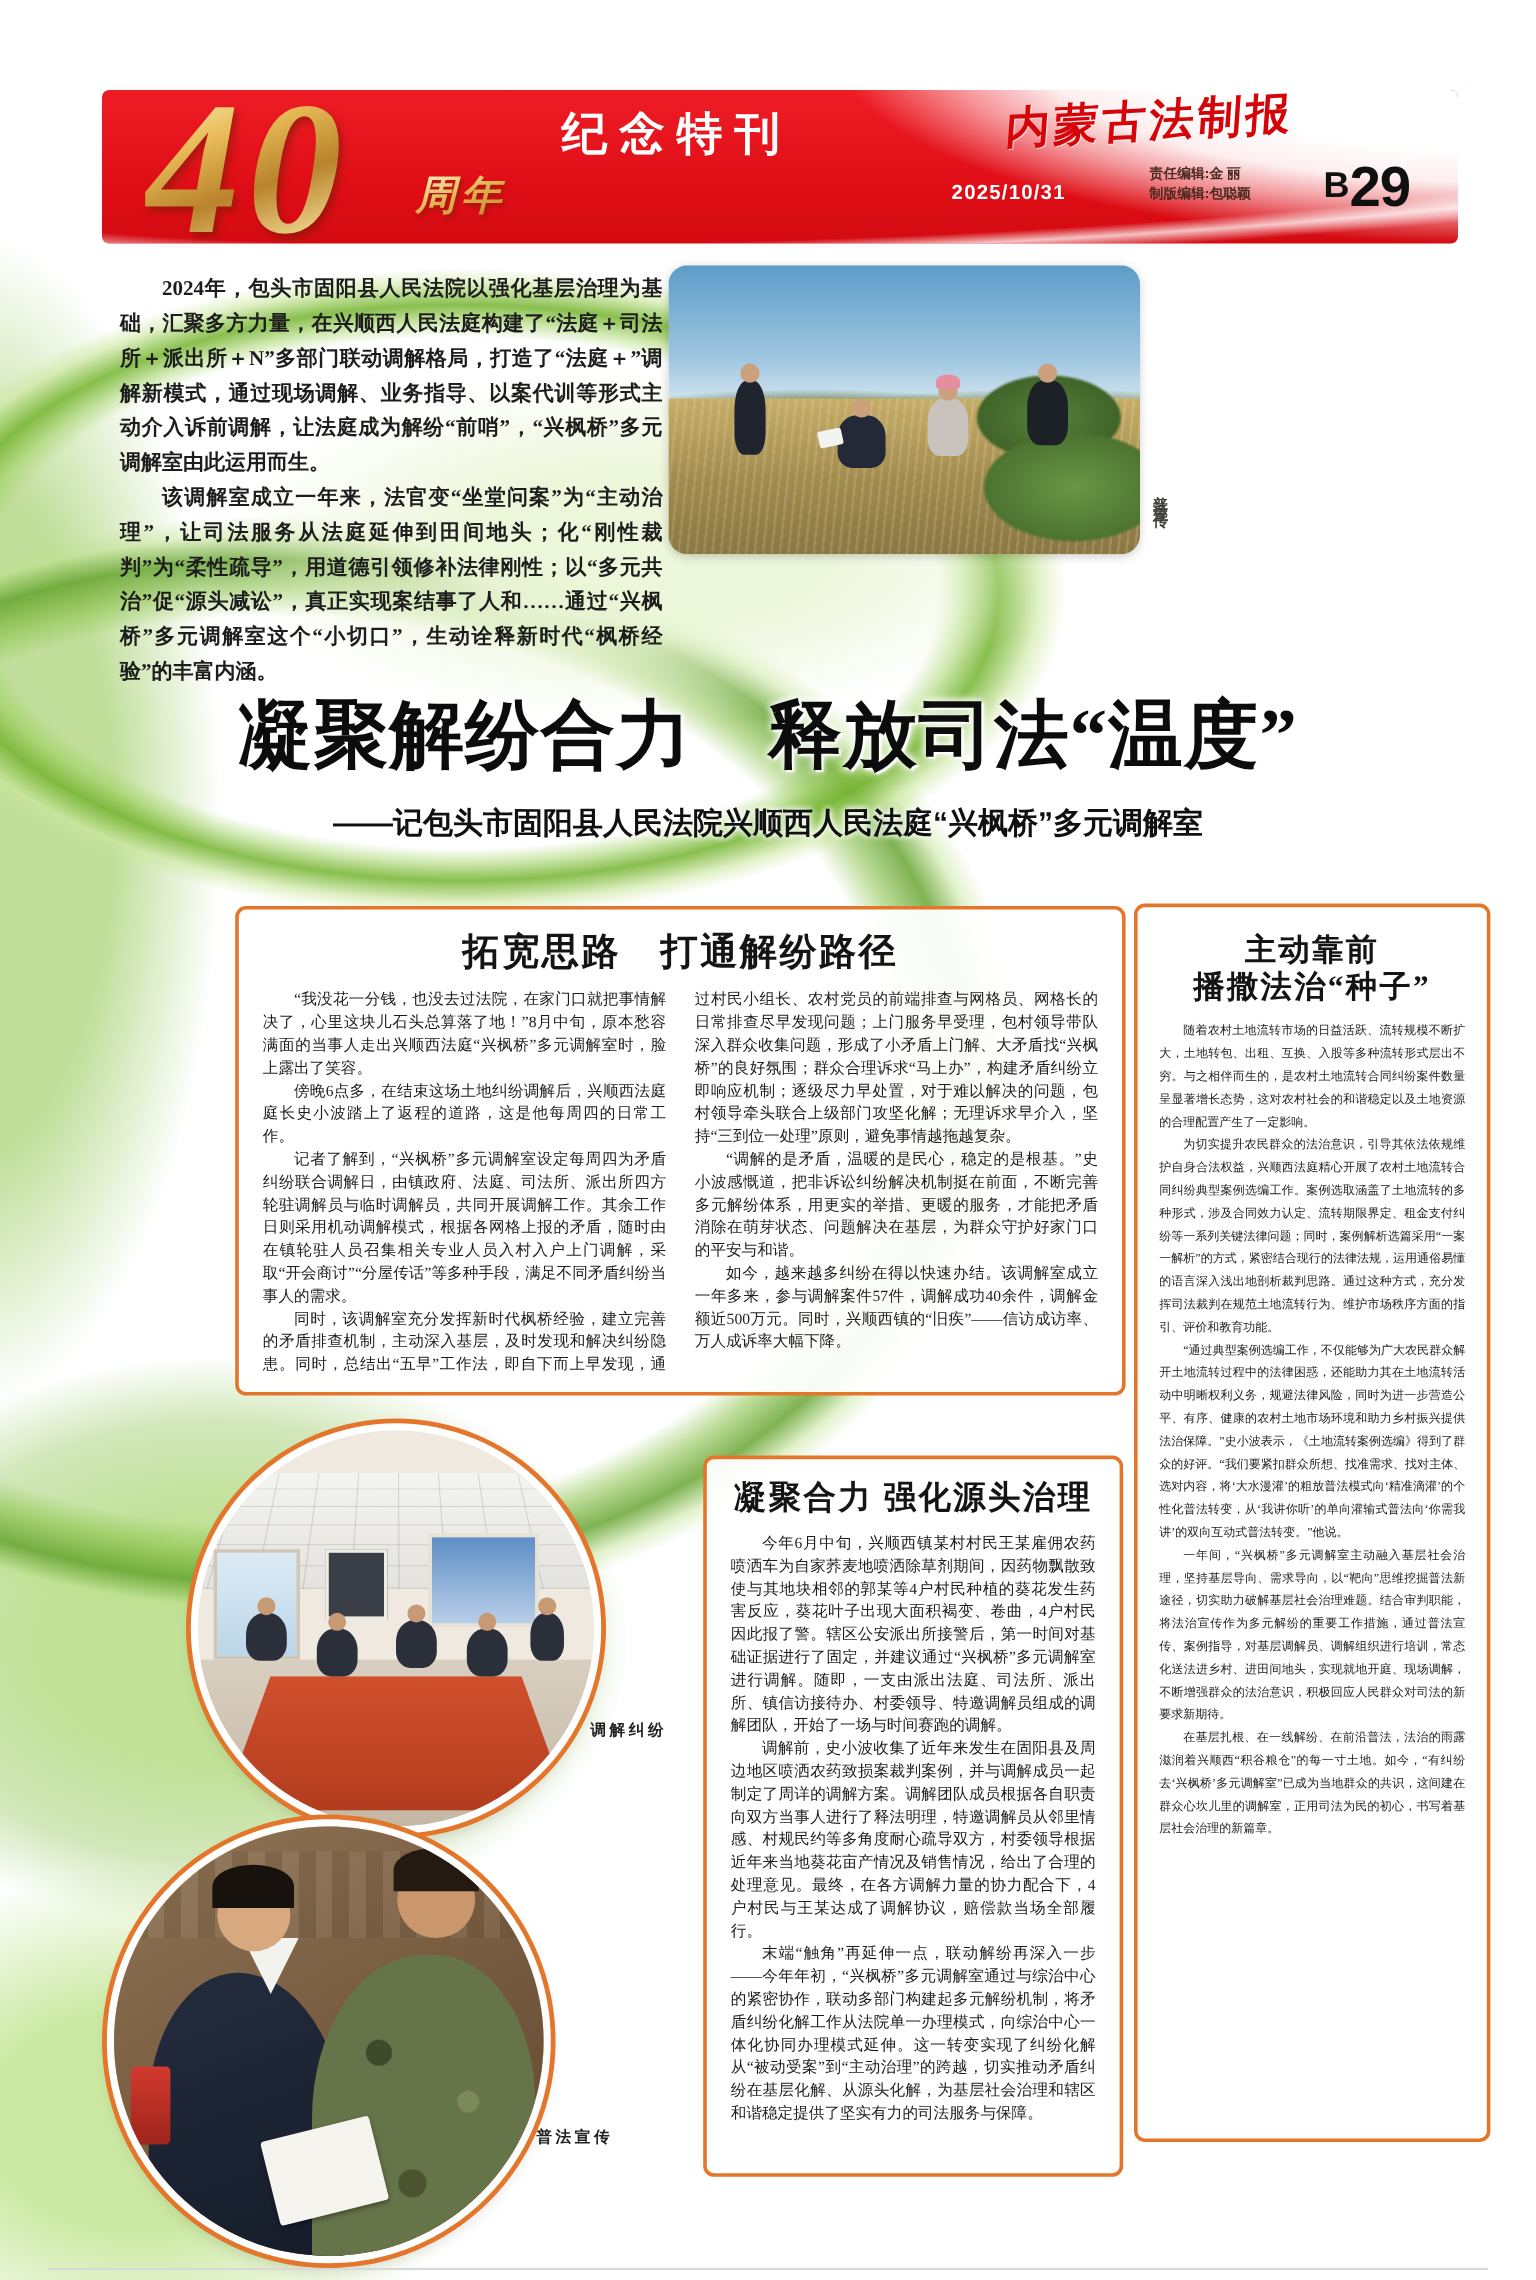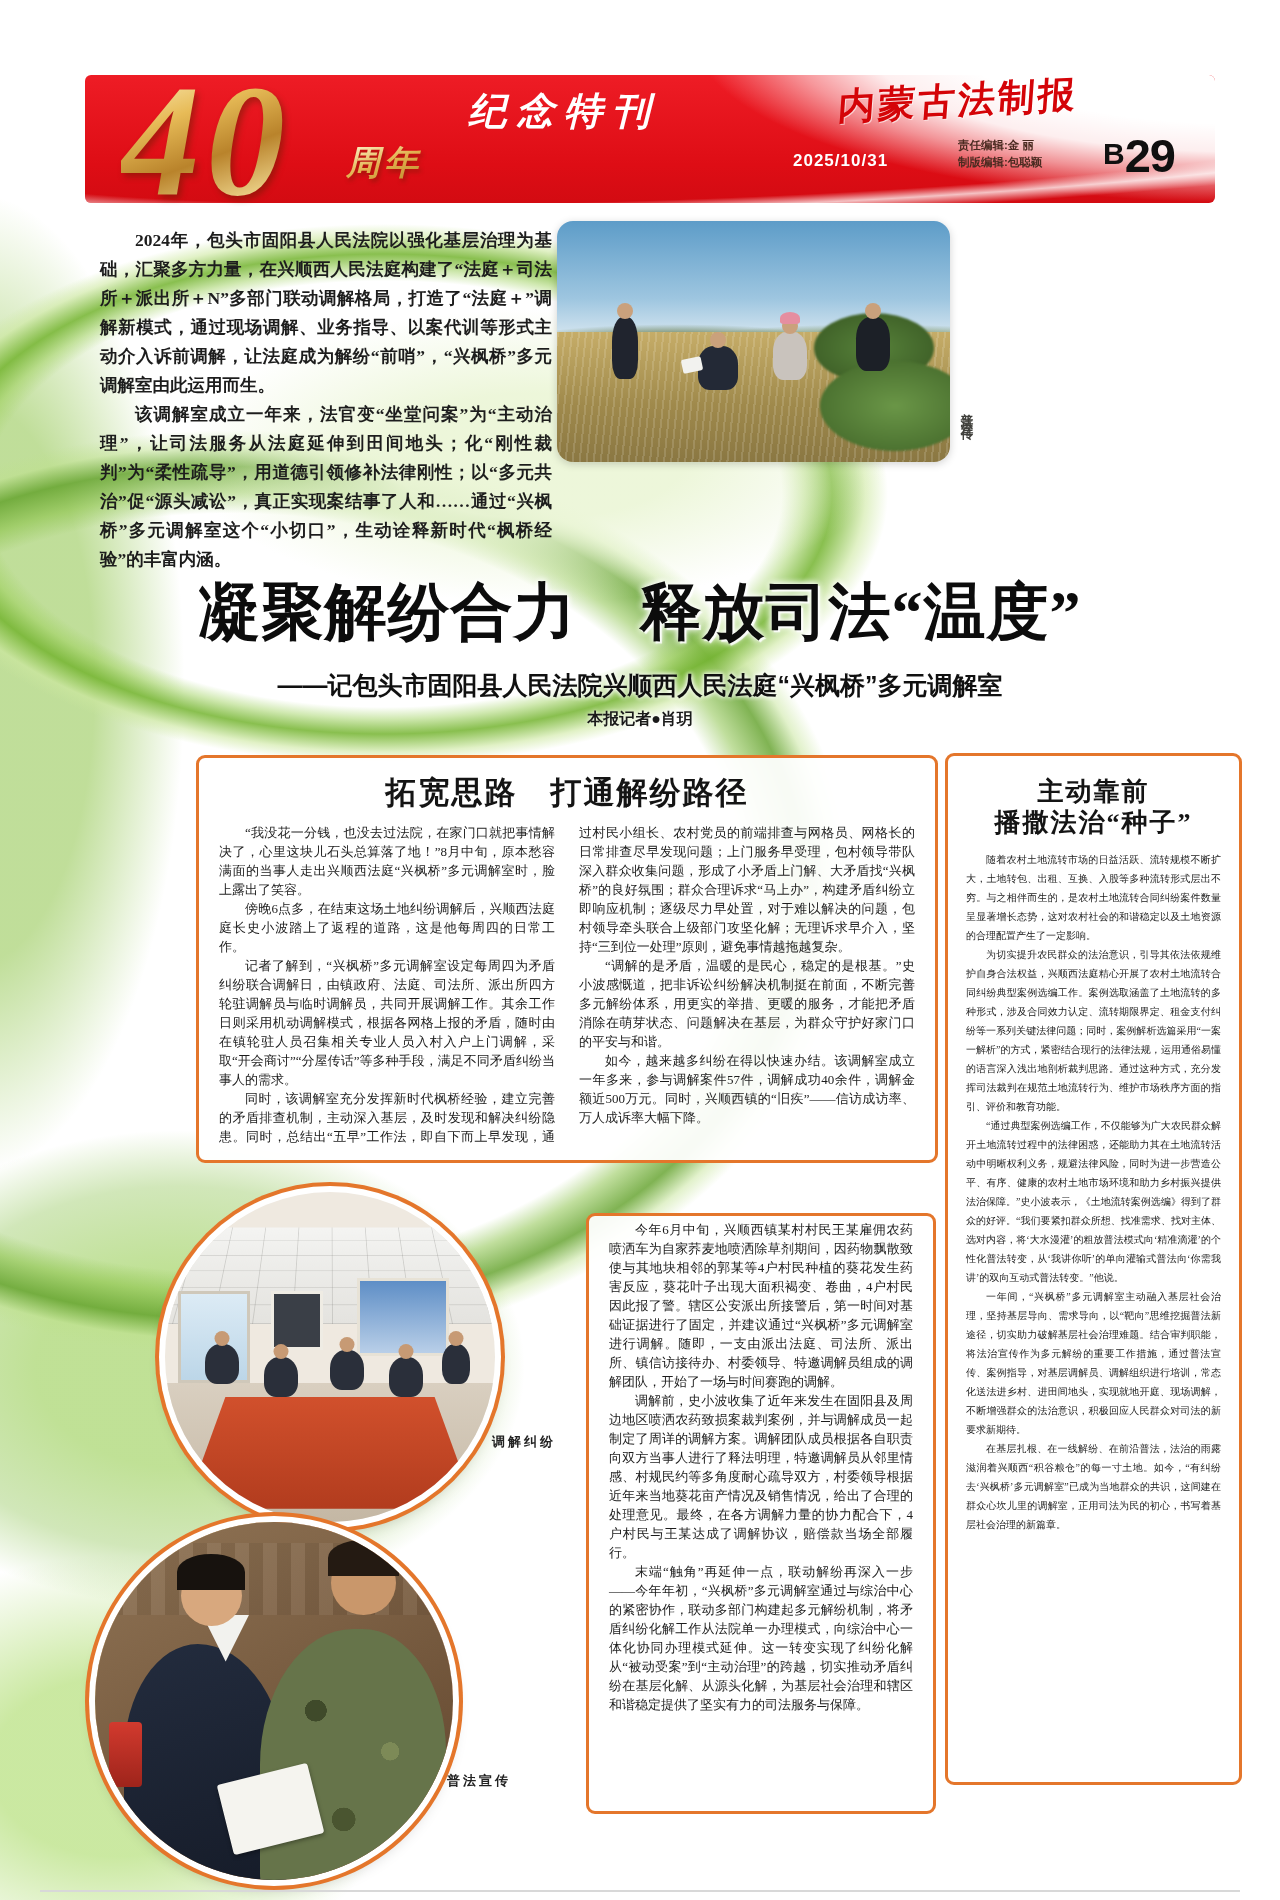--- a/index.html
+++ b/index.html
@@ -23,21 +23,21 @@
   .anniv{position:absolute;left:108px;top:62px;z-index:4;}
   .anniv .num{font-size:158px;line-height:1;font-weight:900;font-style:italic;letter-spacing:6px;
         background:linear-gradient(160deg,#fdf3c8 8%,#e7bb57 35%,#b9832b 58%,#f6e09a 85%);
         -webkit-background-clip:text;background-clip:text;color:transparent;
         text-shadow:none;filter:drop-shadow(3px 4px 3px rgba(90,30,0,.45));margin-left:13px;}
   .anniv .suffix{position:absolute;left:238px;top:78px;font-size:34px;font-weight:900;font-style:italic;
         background:linear-gradient(160deg,#fdf3c8 10%,#e2b14e 50%,#c08b30 90%);
         -webkit-background-clip:text;background-clip:text;color:transparent;
         filter:drop-shadow(2px 3px 2px rgba(90,30,0,.45));letter-spacing:4px;white-space:nowrap;}
   .edition{position:absolute;left:468px;top:86px;z-index:4;font-family:"Liberation Sans",sans-serif;
-        font-size:38px;font-weight:900;color:#fff;letter-spacing:10px;font-style:italic;}
+        font-size:38px;font-weight:900;color:#fff;letter-spacing:10px;}
   .masthead{position:absolute;left:838px;top:76px;z-index:4;font-size:37px;font-weight:900;color:#d40408;
         transform:rotate(-3deg) skewX(-7deg);letter-spacing:3px;white-space:nowrap;
         text-shadow:1px 1px 0 rgba(255,255,255,.6);}
   .issue-date{position:absolute;left:793px;top:151px;z-index:4;font-family:"Liberation Sans",sans-serif;
         font-size:17px;font-weight:700;color:#fff;letter-spacing:1px;}
   .editors{position:absolute;left:958px;top:137px;z-index:4;font-family:"Liberation Sans",sans-serif;
         font-size:11.5px;font-weight:700;color:#4a2a20;line-height:17px;}
   .pageno{position:absolute;left:1103px;top:128px;z-index:4;color:#101010;font-family:"Liberation Sans",sans-serif;}
   .pageno .b{font-size:30px;font-weight:900;vertical-align:8px;}
   .pageno .n{font-size:47px;font-weight:900;letter-spacing:-1px;}
@@ -174,35 +174,35 @@
         <div class="cap"></div>
       </div>
     <div class="fig f4">
         <div class="head"></div>
       </div>
   </div>
   <div class="vcap vcap-top">普法宣传</div>
 
   <div class="headline">凝聚解纷合力　释放司法“温度”</div>
   <div class="subhead">——记包头市固阳县人民法院兴顺西人民法庭“兴枫桥”多元调解室</div>
-  <div class="byline">本报记者●肖玥</div>
 
   <div class="abox" id="box1">
     <h2>拓宽思路　打通解纷路径</h2>
     <div class="body">
         <p>“我没花一分钱，也没去过法院，在家门口就把事情解决了，心里这块儿石头总算落了地！”8月中旬，原本愁容满面的当事人走出兴顺西法庭“兴枫桥”多元调解室时，脸上露出了笑容。</p>
         <p>傍晚6点多，在结束这场土地纠纷调解后，兴顺西法庭庭长史小波踏上了返程的道路，这是他每周四的日常工作。</p>
         <p>记者了解到，“兴枫桥”多元调解室设定每周四为矛盾纠纷联合调解日，由镇政府、法庭、司法所、派出所四方轮驻调解员与临时调解员，共同开展调解工作。其余工作日则采用机动调解模式，根据各网格上报的矛盾，随时由在镇轮驻人员召集相关专业人员入村入户上门调解，采取“开会商讨”“分屋传话”等多种手段，满足不同矛盾纠纷当事人的需求。</p>
         <p>同时，该调解室充分发挥新时代枫桥经验，建立完善的矛盾排查机制，主动深入基层，及时发现和解决纠纷隐患。同时，总结出“五早”工作法，即自下而上早发现，通过村民小组长、农村党员的前端排查与网格员、网格长的日常排查尽早发现问题；上门服务早受理，包村领导带队深入群众收集问题，形成了小矛盾上门解、大矛盾找“兴枫桥”的良好氛围；群众合理诉求“马上办”，构建矛盾纠纷立即响应机制；逐级尽力早处置，对于难以解决的问题，包村领导牵头联合上级部门攻坚化解；无理诉求早介入，坚持“三到位一处理”原则，避免事情越拖越复杂。</p>
         <p>“调解的是矛盾，温暖的是民心，稳定的是根基。”史小波感慨道，把非诉讼纠纷解决机制挺在前面，不断完善多元解纷体系，用更实的举措、更暖的服务，才能把矛盾消除在萌芽状态、问题解决在基层，为群众守护好家门口的平安与和谐。</p>
         <p>如今，越来越多纠纷在得以快速办结。该调解室成立一年多来，参与调解案件57件，调解成功40余件，调解金额近500万元。同时，兴顺西镇的“旧疾”——信访成访率、万人成诉率大幅下降。</p>
       </div>
   </div>
 
   <div class="abox" id="box2">
+    <h2>凝聚合力 强化源头治理</h2>
     <div class="body">
         <p>今年6月中旬，兴顺西镇某村村民王某雇佣农药喷洒车为自家荞麦地喷洒除草剂期间，因药物飘散致使与其地块相邻的郭某等4户村民种植的葵花发生药害反应，葵花叶子出现大面积褐变、卷曲，4户村民因此报了警。辖区公安派出所接警后，第一时间对基础证据进行了固定，并建议通过“兴枫桥”多元调解室进行调解。随即，一支由派出法庭、司法所、派出所、镇信访接待办、村委领导、特邀调解员组成的调解团队，开始了一场与时间赛跑的调解。</p>
         <p>调解前，史小波收集了近年来发生在固阳县及周边地区喷洒农药致损案裁判案例，并与调解成员一起制定了周详的调解方案。调解团队成员根据各自职责向双方当事人进行了释法明理，特邀调解员从邻里情感、村规民约等多角度耐心疏导双方，村委领导根据近年来当地葵花亩产情况及销售情况，给出了合理的处理意见。最终，在各方调解力量的协力配合下，4户村民与王某达成了调解协议，赔偿款当场全部履行。</p>
         <p>末端“触角”再延伸一点，联动解纷再深入一步——今年年初，“兴枫桥”多元调解室通过与综治中心的紧密协作，联动多部门构建起多元解纷机制，将矛盾纠纷化解工作从法院单一办理模式，向综治中心一体化协同办理模式延伸。这一转变实现了纠纷化解从“被动受案”到“主动治理”的跨越，切实推动矛盾纠纷在基层化解、从源头化解，为基层社会治理和辖区和谐稳定提供了坚实有力的司法服务与保障。</p>
       </div>
   </div>
 
   <div class="abox" id="box3">
     <h2>
       <span>主动靠前</span><br>

